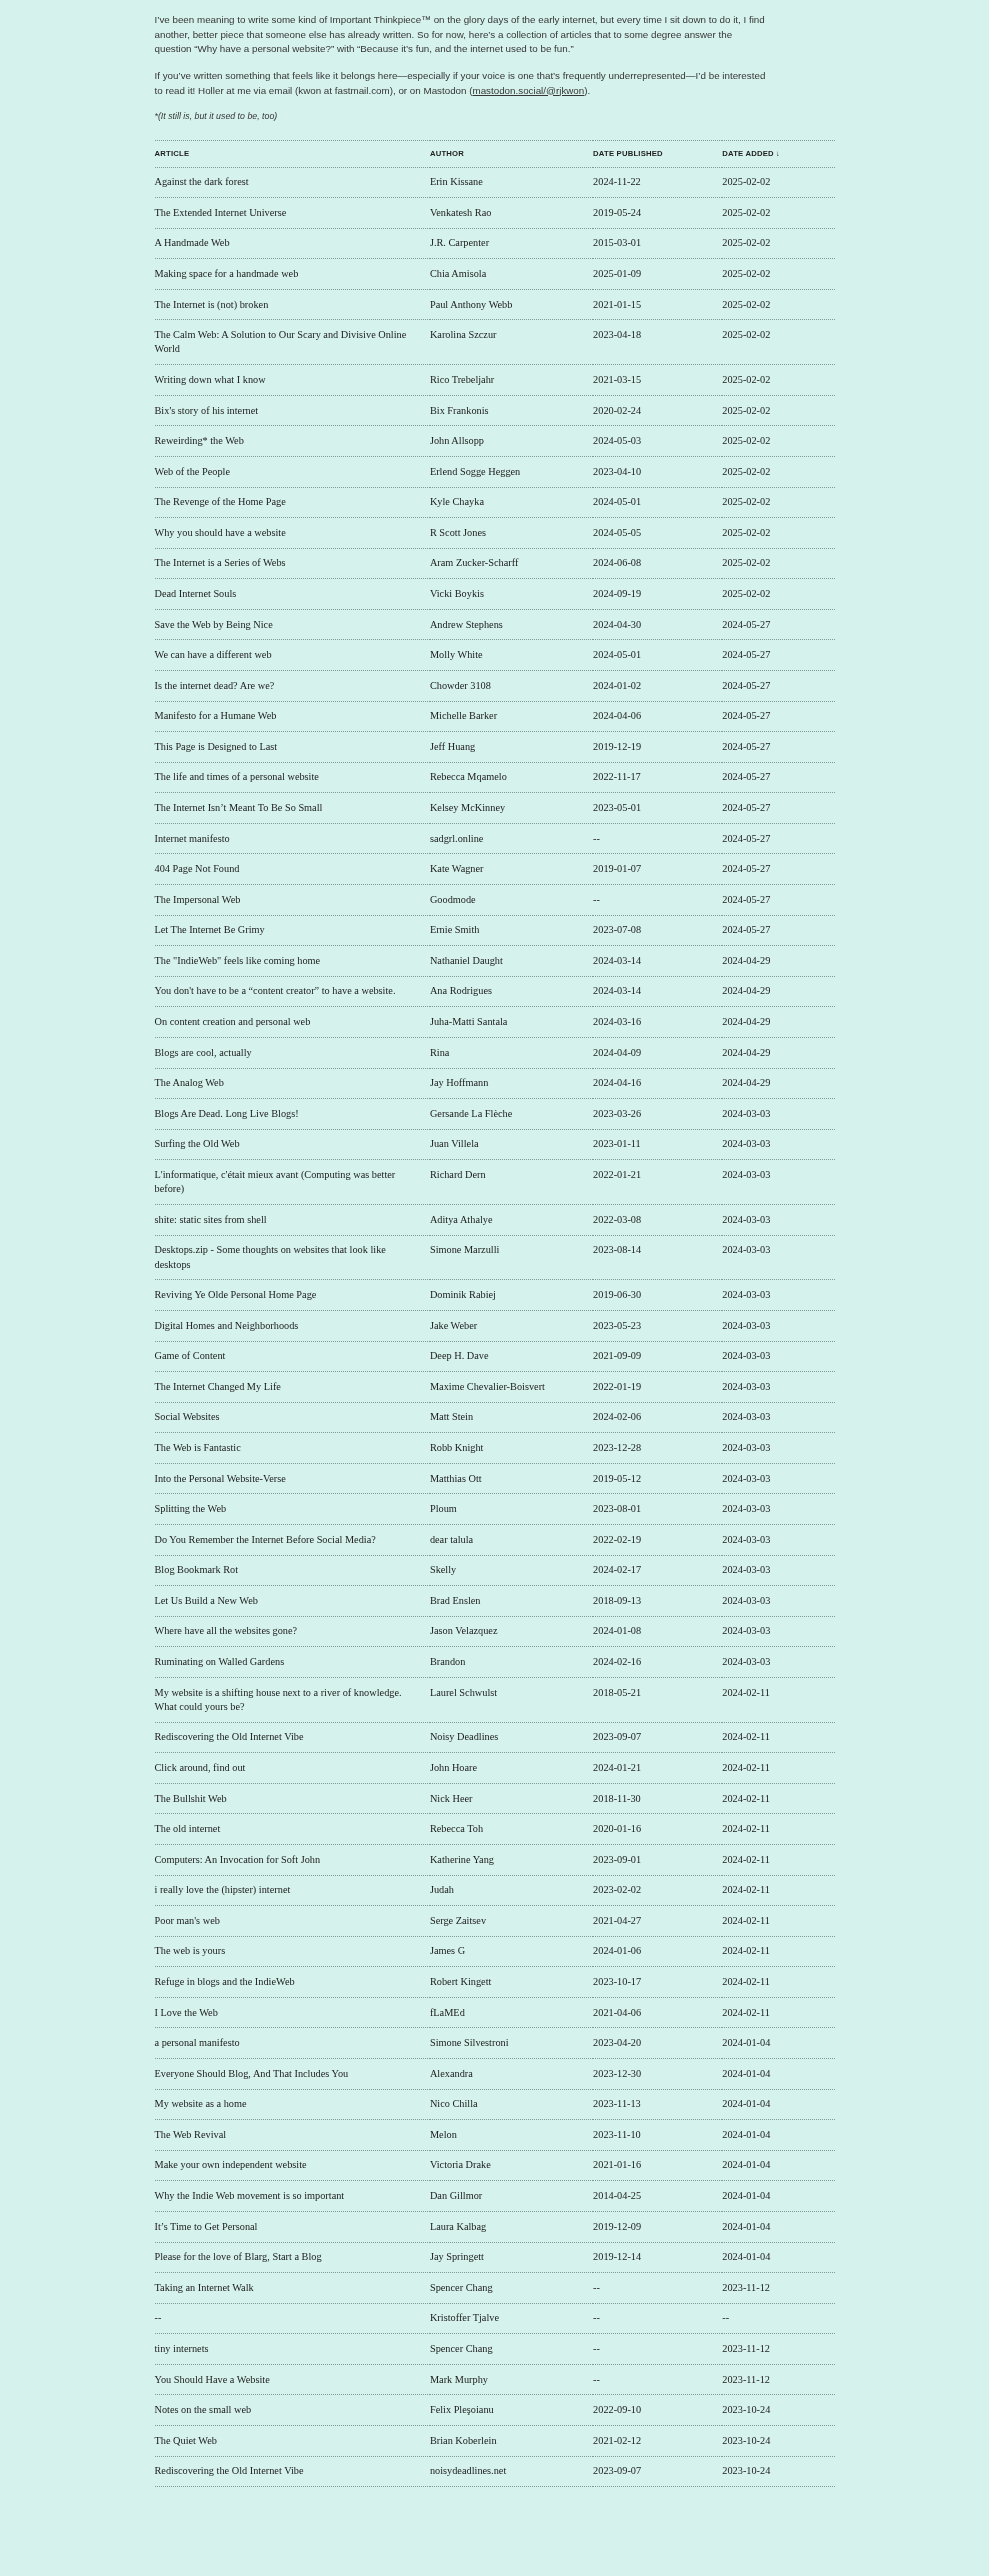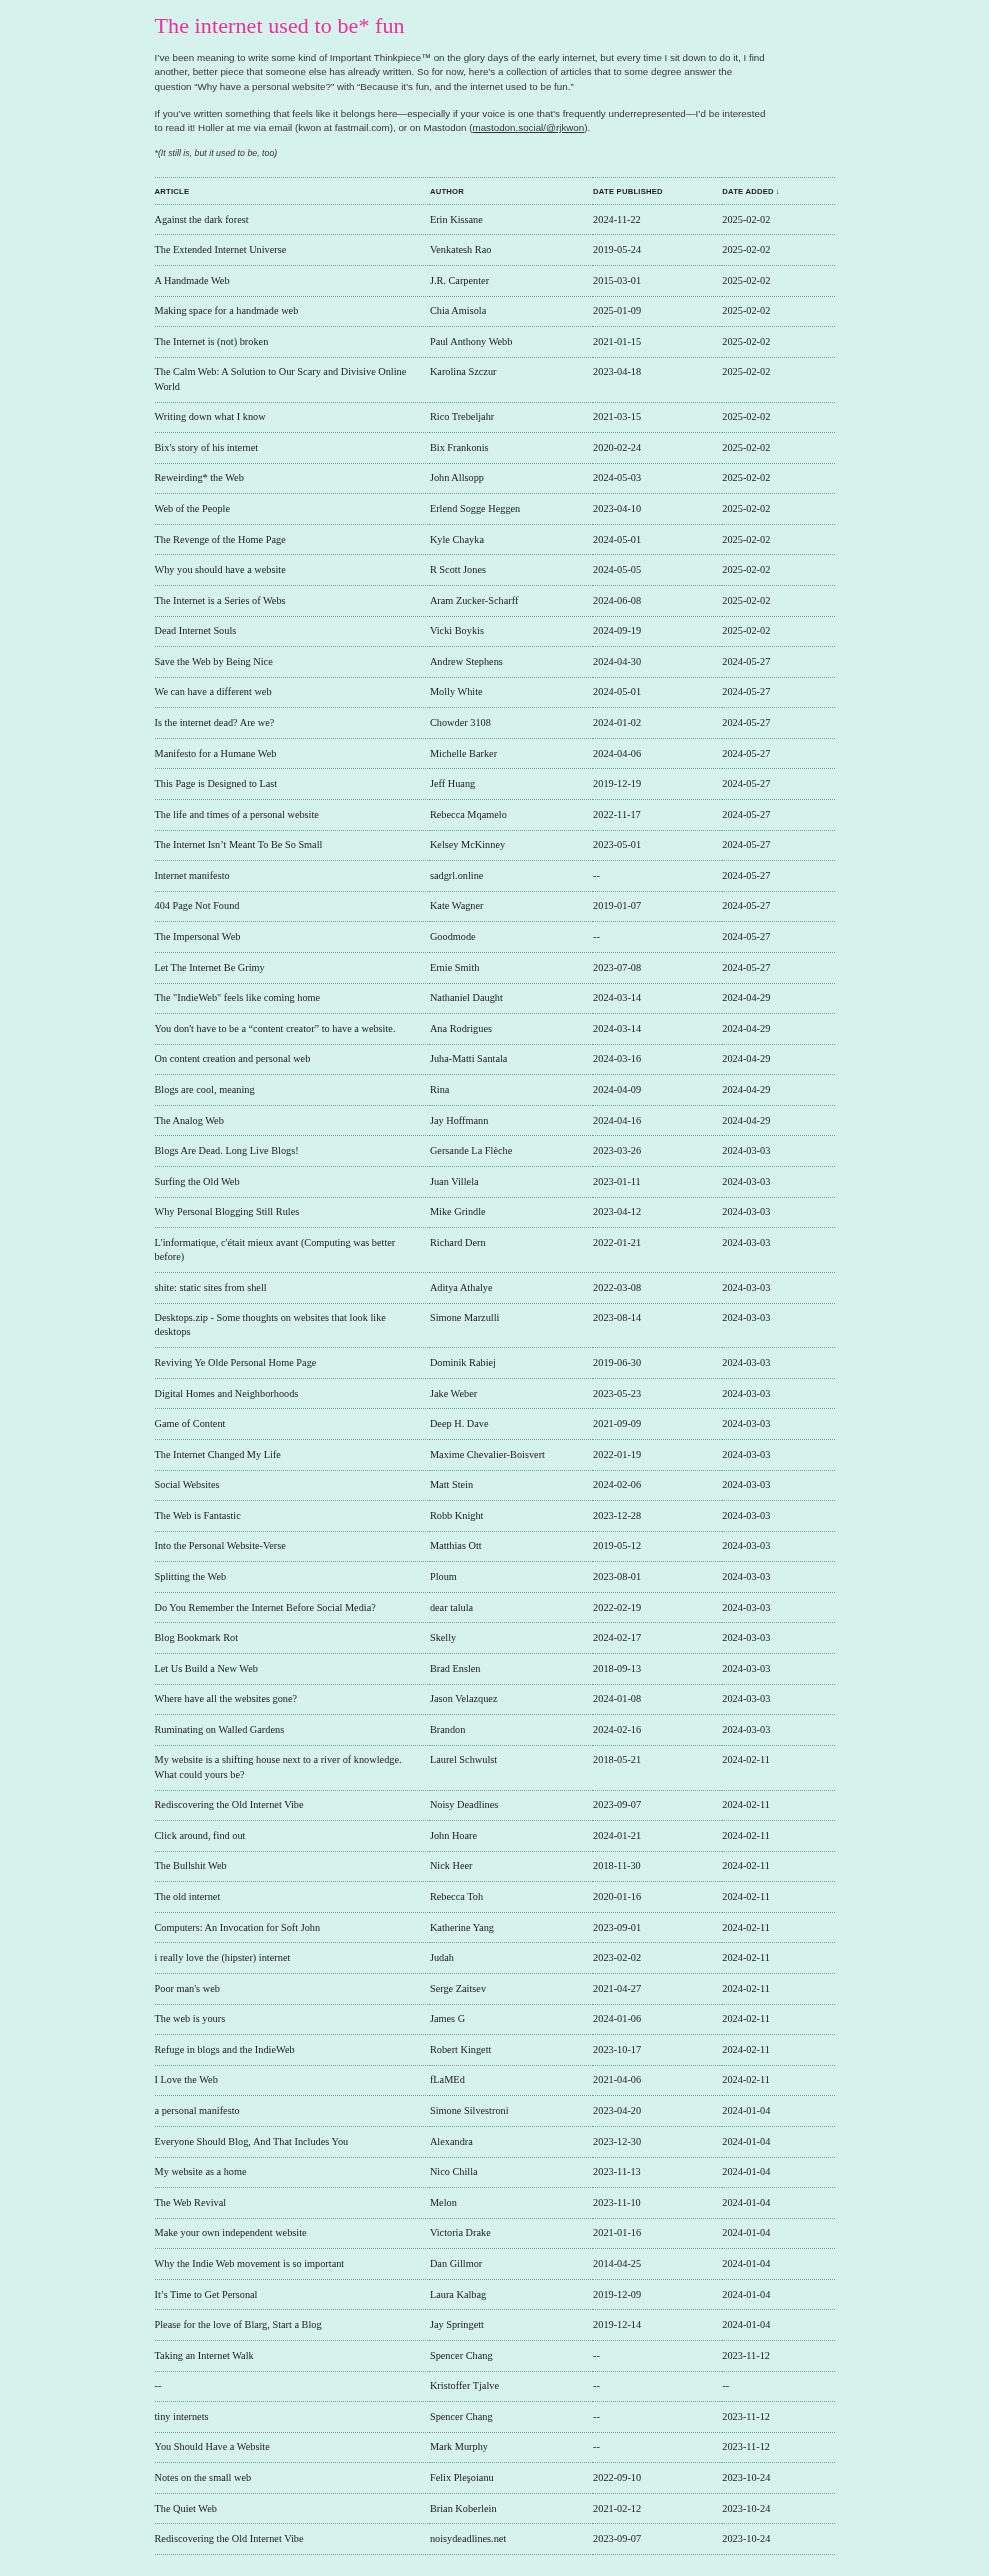--- a/index.html
+++ b/index.html
@@ -72,21 +72,20 @@
   col.c-published { width: 19.0%; }
   col.c-added     { width: 16.5%; }
   td.article-cell { cursor: pointer; }
   .sort-arrow { font-weight: 400; margin-left: 2.1px; font-size: 7.7px; }
 </style>
 </head>
 <body>
 
 <div class="page">
 
-  <h1 class="page-title">The internet used to be* fun</h1>
 
   <p class="intro"><span>I’ve been meaning to write some kind of Important Thinkpiece™ on the glory days of the early internet, but every time I sit down to do it, I find another, better piece that someone else has already written. So for now, here’s a collection of articles that to some degree answer the question “Why have a personal website?” with “Because it’s fun, and the internet used to be fun.”</span></p>
 
   <p class="intro"><span>If you’ve written something that feels like it belongs here—especially if your voice is one that’s frequently underrepresented—I’d be interested to read it! Holler at me via email (kwon at fastmail.com), or on Mastodon (</span><a href="#">mastodon.social/@rjkwon</a><span>).</span></p>
 
   <p class="footnote">*(It still is, but it used to be, too)</p>
 
   <table class="articles">
     <colgroup>
       <col class="c-article">
@@ -265,21 +264,21 @@
           <td class="date-published-cell">2024-03-14</td>
           <td class="date-added-cell">2024-04-29</td>
         </tr>
         <tr>
           <td class="article-cell">On content creation and personal web</td>
           <td class="author-cell">Juha-Matti Santala</td>
           <td class="date-published-cell">2024-03-16</td>
           <td class="date-added-cell">2024-04-29</td>
         </tr>
         <tr>
-          <td class="article-cell">Blogs are cool, meaning</td>
+          <td class="article-cell">Blogs are cool, actually</td>
           <td class="author-cell">Rina</td>
           <td class="date-published-cell">2024-04-09</td>
           <td class="date-added-cell">2024-04-29</td>
         </tr>
         <tr>
           <td class="article-cell">The Analog Web</td>
           <td class="author-cell">Jay Hoffmann</td>
           <td class="date-published-cell">2024-04-16</td>
           <td class="date-added-cell">2024-04-29</td>
         </tr>
@@ -289,26 +288,20 @@
           <td class="date-published-cell">2023-03-26</td>
           <td class="date-added-cell">2024-03-03</td>
         </tr>
         <tr>
           <td class="article-cell">Surfing the Old Web</td>
           <td class="author-cell">Juan Villela</td>
           <td class="date-published-cell">2023-01-11</td>
           <td class="date-added-cell">2024-03-03</td>
         </tr>
         <tr>
-          <td class="article-cell">Why Personal Blogging Still Rules</td>
-          <td class="author-cell">Mike Grindle</td>
-          <td class="date-published-cell">2023-04-12</td>
-          <td class="date-added-cell">2024-03-03</td>
-        </tr>
-        <tr>
           <td class="article-cell">L'informatique, c'était mieux avant (Computing was better before)</td>
           <td class="author-cell">Richard Dern</td>
           <td class="date-published-cell">2022-01-21</td>
           <td class="date-added-cell">2024-03-03</td>
         </tr>
         <tr>
           <td class="article-cell">shite: static sites from shell</td>
           <td class="author-cell">Aditya Athalye</td>
           <td class="date-published-cell">2022-03-08</td>
           <td class="date-added-cell">2024-03-03</td>

